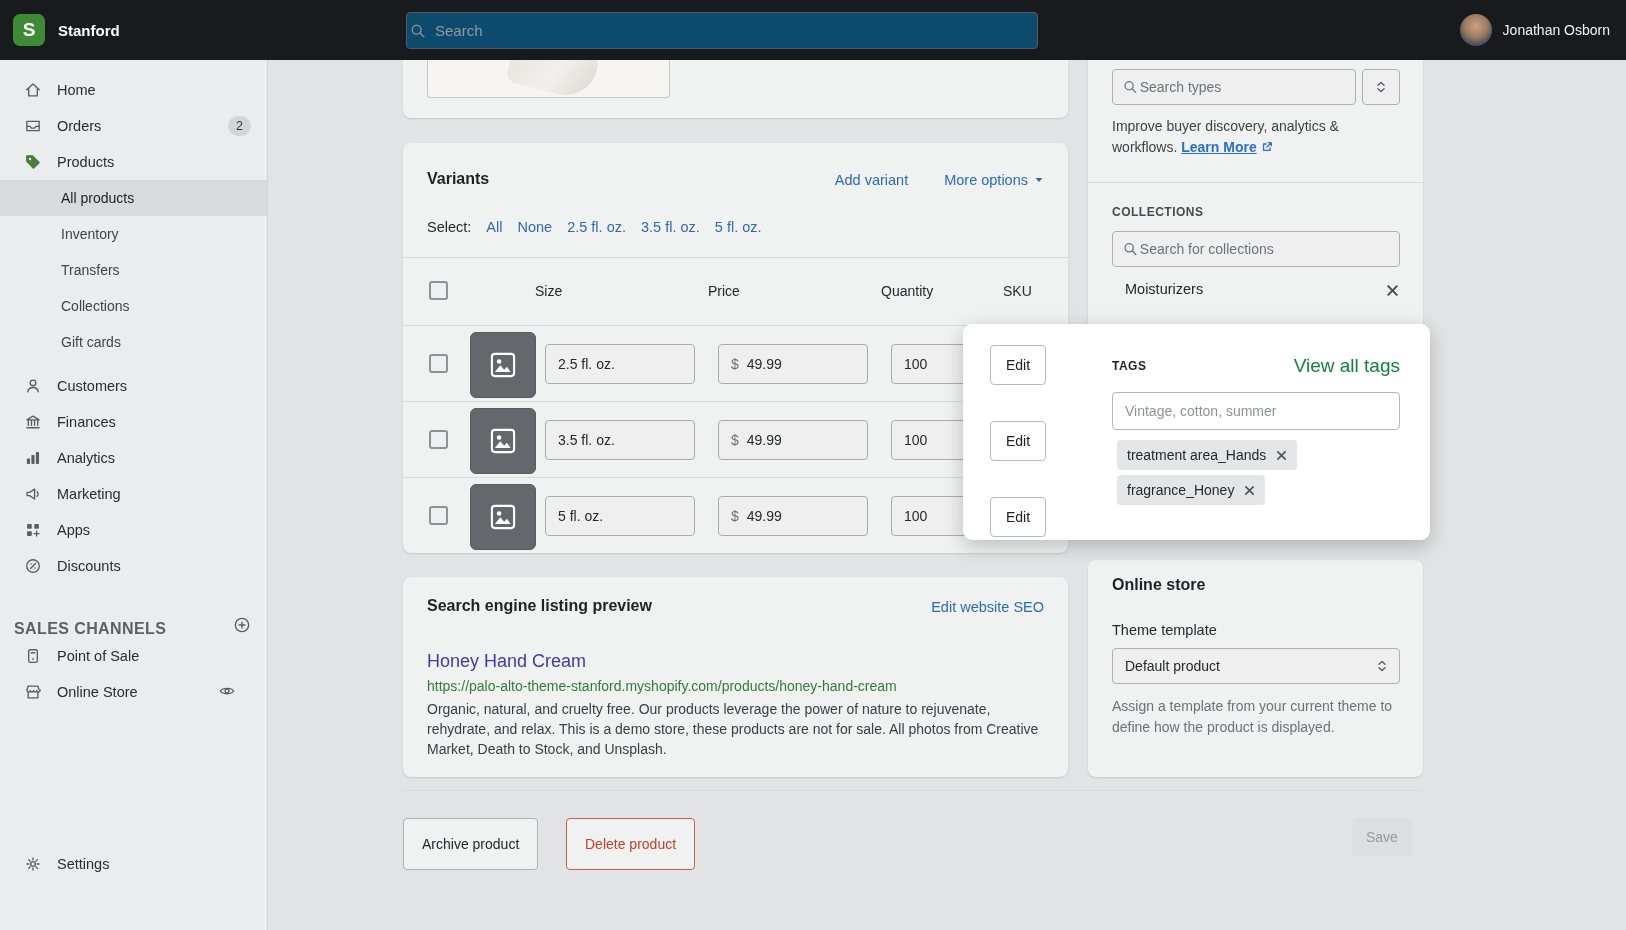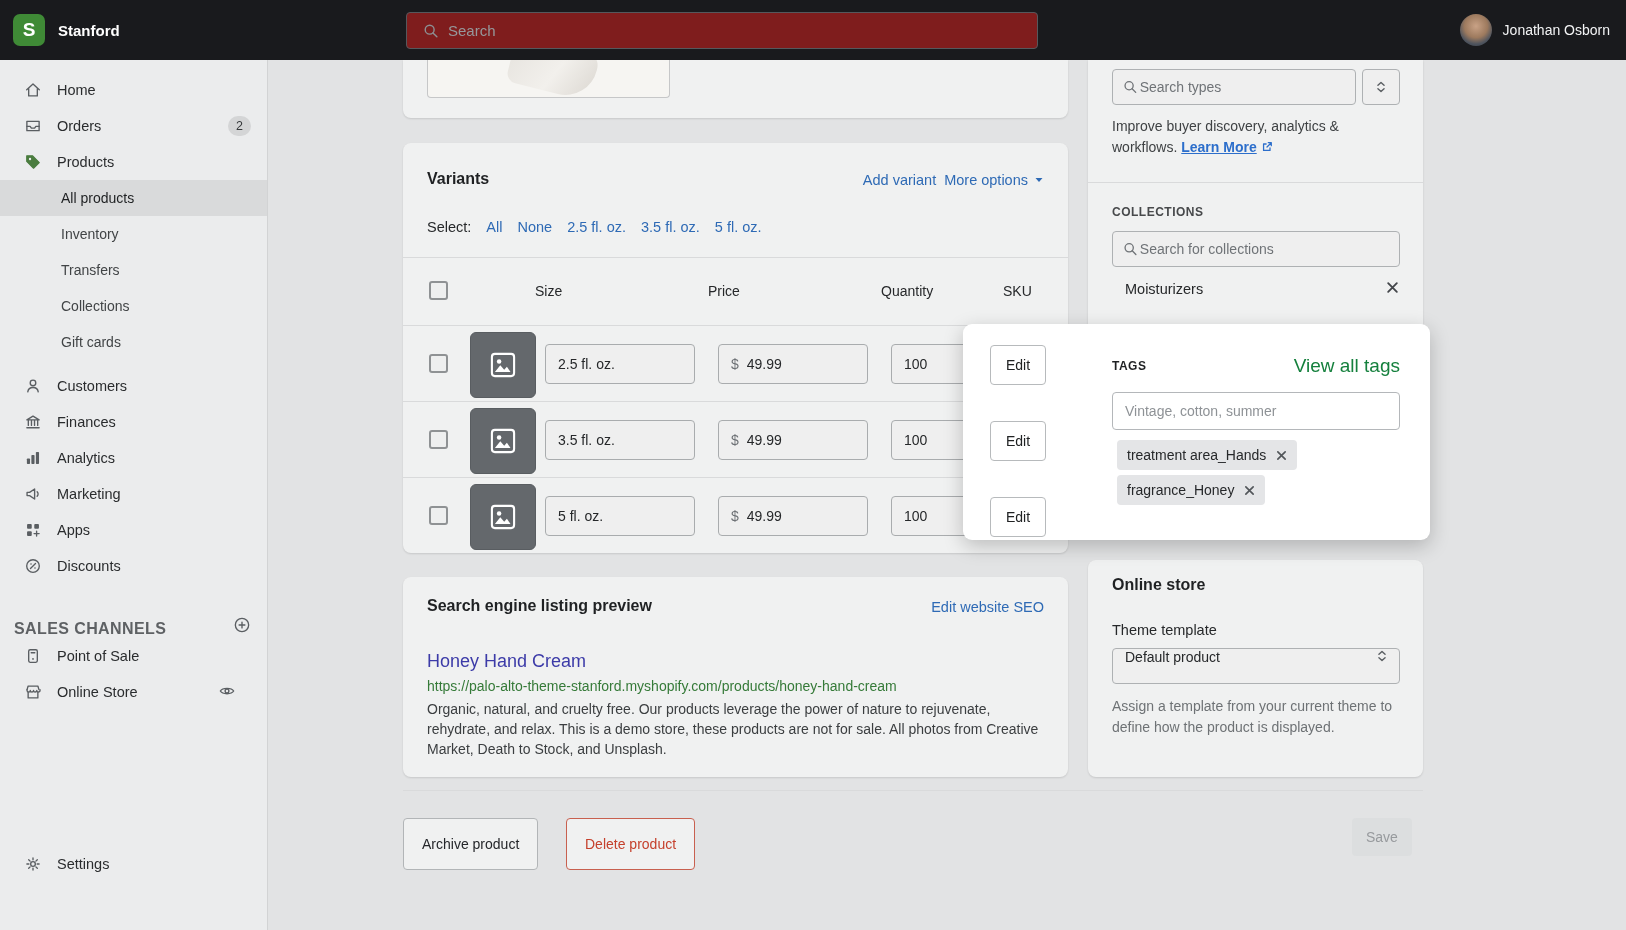--- a/index.html
+++ b/index.html
@@ -5,21 +5,21 @@
   html,body{margin:0;padding:0}
   body{width:1626px;height:930px;overflow:hidden;background:#e2e3e4;color:#202223;
        font-family:"Liberation Sans",sans-serif;font-size:14px}
   .page{position:relative;width:1626px;height:930px}
   a{color:#2e6ab5;text-decoration:none;cursor:pointer}
   
   .topbar{position:absolute;left:0;top:0;width:1626px;height:60px;background:#191a1d;z-index:100;display:flex;align-items:center}
   .logo-box{width:32px;height:32px;border-radius:7px;background:#3f8a36;display:flex;align-items:center;justify-content:center;margin-left:13px}
   .logo-box span{color:#fff;font-weight:bold;font-size:19px}
   .store-name{color:#fff;font-size:15px;font-weight:600;margin-left:13px}
-  .top-search{position:absolute;left:406px;top:12px;width:632px;height:37px;background:#7f1d1d;border:1px solid #56585c;border-radius:4px;display:flex;align-items:center;padding:0 16px;gap:9px;box-sizing:border-box}
+  .top-search{position:absolute;left:406px;top:12px;width:632px;height:37px;background:#0c4a6e;border:1px solid #56585c;border-radius:4px;display:flex;align-items:center;padding:0 3px;gap:9px;box-sizing:border-box}
   .top-search span{color:#96989b;font-size:15px}
   .top-user{position:absolute;right:16px;top:0;height:60px;display:flex;align-items:center;gap:11px}
   .avatar{width:32px;height:32px;border-radius:50%;background:radial-gradient(circle at 50% 38%,#c9a286 0%,#9d7a5e 45%,#4e545e 70%,#333842 100%)}
   .top-user .name{color:#f3f4f5;font-size:14px;font-weight:500}
   
   .sidebar{position:absolute;left:0;top:60px;width:268px;bottom:0;background:#ebeced;border-right:1px solid #d2d3d4;padding-top:12px;box-sizing:border-box}
   .nav-item{display:flex;align-items:center;height:36px;padding:0 16px 0 24px;font-size:14.5px;color:#2a2c2e;cursor:pointer}
   .nav-item svg{flex:0 0 18px;margin-right:15px}
   .nav-sub{display:flex;align-items:center;height:36px;padding:0 16px 0 61px;font-size:14px;color:#414446;cursor:pointer}
   .nav-sub.active{background:#d9dadb;color:#1e2022;font-weight:500}
@@ -39,21 +39,21 @@
   .variant-row{position:absolute;left:0;right:0;border-top:1px solid #d9dadb}
   .edit-btn{position:absolute;z-index:60;width:54px;height:38px;background:#fff;border:1px solid #b7babc;border-radius:4px;font-size:14px;color:#202223;display:flex;align-items:center;justify-content:center;cursor:pointer}
   .currency{color:#6d7175;margin-right:8px}
   
   .side-input{position:absolute;height:36px;background:#efefef;border:1px solid #aeb1b3;border-radius:4px;display:flex;align-items:center;padding:0 10px;box-sizing:border-box}
   .side-input input{border:0;background:transparent;outline:0;font:14px "Liberation Sans",sans-serif;color:#26282a;width:100%}
   .side-input input::placeholder{color:#6f7377}
   .mini-btn{position:absolute;width:38px;height:36px;background:#efefef;border:1px solid #aeb1b3;border-radius:4px;display:flex;align-items:center;justify-content:center;cursor:pointer;box-sizing:border-box}
   .label-caps{position:absolute;font-size:12px;font-weight:700;letter-spacing:.5px;color:#47494b}
   .help-text{position:absolute;font-size:14px;line-height:21px;color:#3f4244}
-  .select-box{position:absolute;height:36px;background:#efefef;border:1px solid #aeb1b3;border-radius:4px;display:flex;justify-content:space-between;padding:0 10px 0 12px;font-size:14px;color:#26282a;box-sizing:border-box;cursor:pointer}
+  .select-box{position:absolute;height:36px;background:#efefef;border:1px solid #aeb1b3;border-radius:4px;display:flex;align-items:center;justify-content:space-between;padding:0 10px 0 12px;font-size:14px;color:#26282a;box-sizing:border-box;cursor:pointer}
   
   .spotlight{position:absolute;left:963px;top:324px;width:467px;height:216px;background:#fff;border-radius:9px;box-shadow:0 6px 20px rgba(0,0,0,.22);z-index:50}
   .tags-head{position:absolute;left:149px;right:30px;top:31px;display:flex;align-items:center;justify-content:space-between}
   .tags-head .tags-label{font-size:12px;font-weight:700;letter-spacing:.5px;color:#1f2123}
   .tags-head a{font-size:19px;color:#15803d}
   .tags-input{position:absolute;left:149px;top:68px;width:288px;height:38px;border:1px solid #b4b7ba;border-radius:4px;background:#fff;padding:0 12px;box-sizing:border-box;font:14px "Liberation Sans",sans-serif;color:#26282a;outline:none}
   .tags-input::placeholder{color:#8e9296}
   .chip{position:absolute;display:inline-flex;align-items:center;gap:10px;background:#e4e5e7;border-radius:4px;height:30px;padding:0 10px;font-size:14px;color:#26282a}
   
   .seo-title{position:absolute;font-size:18px;color:#3c3ba8;cursor:pointer}
@@ -213,21 +213,21 @@
   </div>
 
   <div class="card" style="left:403px;top:60px;width:665px;height:58px;border-radius:0 0 8px 8px">
     <div style="position:absolute;left:24px;top:0;width:241px;height:37px;background:#f6f5f2;border:1px solid #c6c7c8;border-top:0;border-radius:0 0 4px 4px;overflow:hidden">
       <div style="position:absolute;left:82px;top:-16px;width:86px;height:48px;background:linear-gradient(115deg,#e6e3de,#f2f0ec 55%,#dcd8d2);border-radius:10px 14px 32px 10px;transform:rotate(14deg)"></div>
     </div>
   </div>
 
   <div class="card" style="left:403px;top:143px;width:665px;height:410px">
     <div class="card-title" style="left:24px;top:27px">Variants</div>
-    <div style="position:absolute;right:24px;top:29px;display:flex;gap:8px;align-items:flex-start">
+    <div style="position:absolute;right:24px;top:29px;display:flex;gap:36px;align-items:flex-start">
       <a class="link-sm">Add variant</a>
       <a class="link-sm" style="display:flex;align-items:center;gap:6px">
         <span>More options</span>
         <svg width="10" height="10" viewBox="0 0 10 10">
             <path d="M1.5 3 5 7l3.5-4z" fill="#2e6ab5"></path>
           </svg>
       </a>
     </div>
     <div style="position:absolute;left:24px;top:76px;display:flex;gap:15px;font-size:14.5px;align-items:center">
       <span style="color:#26282a">Select:</span>
@@ -336,21 +336,21 @@
     </div>
     <div class="divider" style="top:122px"></div>
     <div class="label-caps" style="left:24px;top:145px">COLLECTIONS</div>
     <div class="side-input" style="left:24px;top:171px;width:288px">
       <svg width="16" height="16" viewBox="0 0 18 18" fill="none" stroke="#6f7377" stroke-width="1.6" stroke-linecap="round">
           <circle cx="7.5" cy="7.5" r="5"></circle>
           <path d="M11.2 11.2 15.6 15.6"></path>
         </svg>
       <input placeholder="Search for collections" style="">
     </div>
-    <div style="position:absolute;left:37px;top:221px;right:24px;display:flex;align-items:flex-start;justify-content:space-between">
+    <div style="position:absolute;left:37px;top:221px;right:24px;display:flex;align-items:flex-end;justify-content:space-between">
       <span style="font-size:14.5px;color:#26282a">Moisturizers</span>
       <svg width="13" height="13" viewBox="0 0 12 12" fill="none" stroke="#43464a" stroke-width="1.7" stroke-linecap="round" style="cursor:pointer">
           <path d="M2 2l8 8M10 2l-8 8"></path>
         </svg>
     </div>
   </div>
 
   <div class="spotlight">
     <div class="tags-head">
       <span class="tags-label">TAGS</span>

